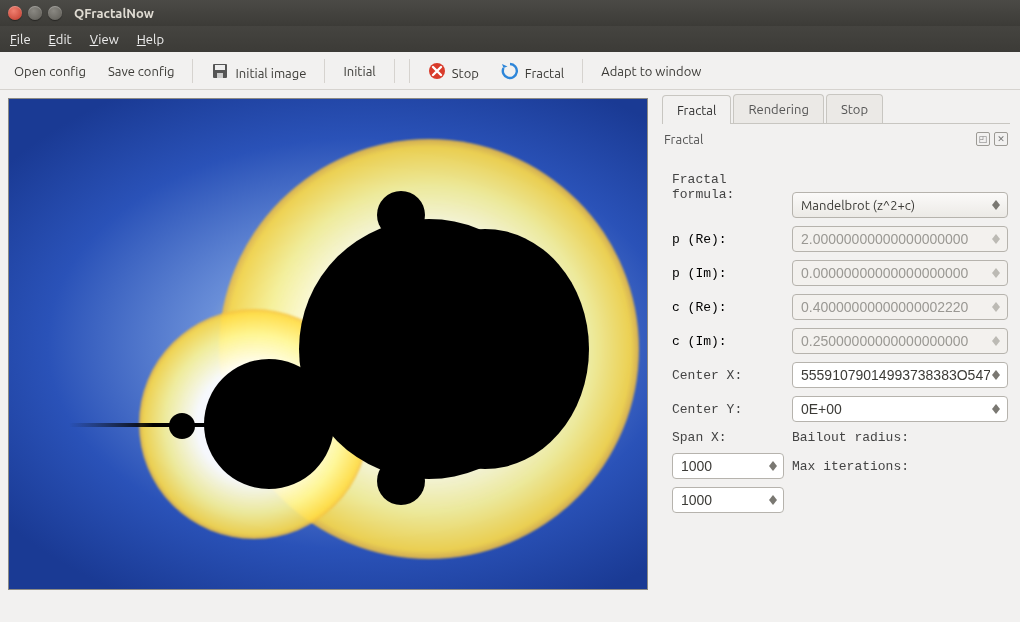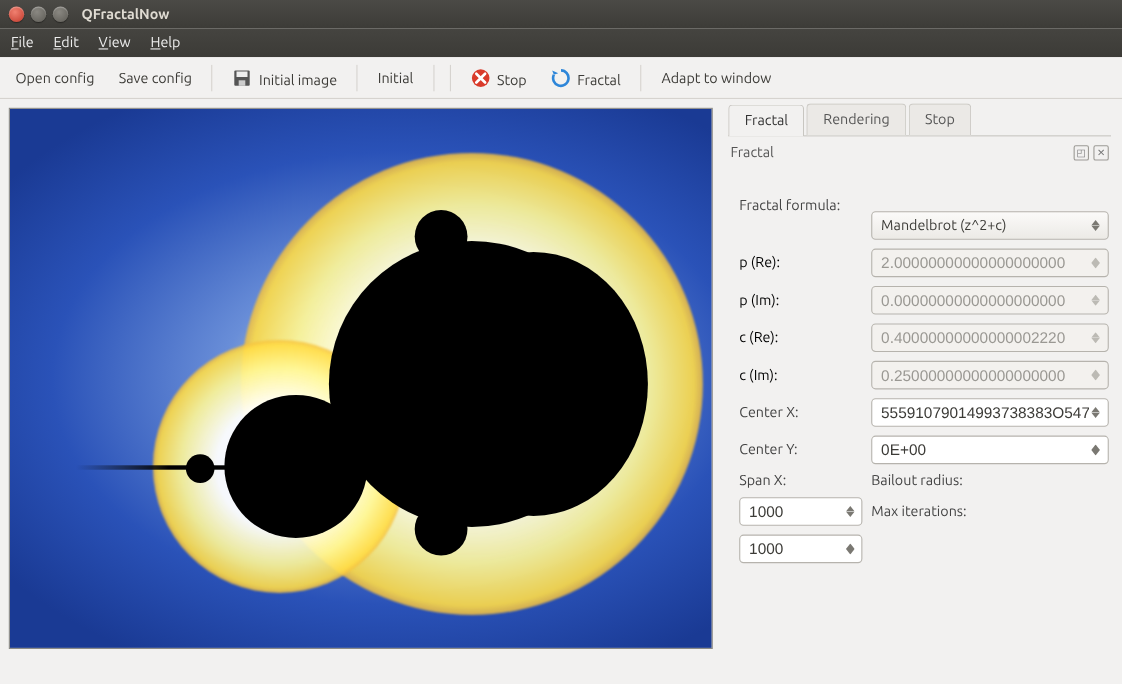--- a/index.html
+++ b/index.html
@@ -130,21 +130,21 @@
   }
   .section-header {
     display: flex; justify-content: space-between; align-items: center;
     padding: 8px 2px 6px 2px;
     color: #555;
   }
   .hdr-icons { display: flex; gap: 4px; }
   .hdr-icons .hi { width: 14px; height: 14px; border: 1px solid #9c9a95; border-radius: 2px; font-size: 9px; display:flex; align-items:center; justify-content:center; color:#777; }
 
   .form { display: grid; grid-template-columns: 112px 1fr; row-gap: 8px; column-gap: 8px; align-items: center; padding: 4px 2px 0 10px; }
-  .flabel { color: #444; }
+  .flabel { color: #444; font-family: Liberation Mono, monospace; }
   .flabel.disabled { color: #000000; }
 
   .combo, .spin {
     display: flex; align-items: center;
     height: 26px;
     background: linear-gradient(to bottom, #fbfaf9, #eceae6);
     border: 1px solid #b6b3ad;
     border-radius: 4px;
     padding: 0 4px 0 8px;
     color: #3c3b37;

